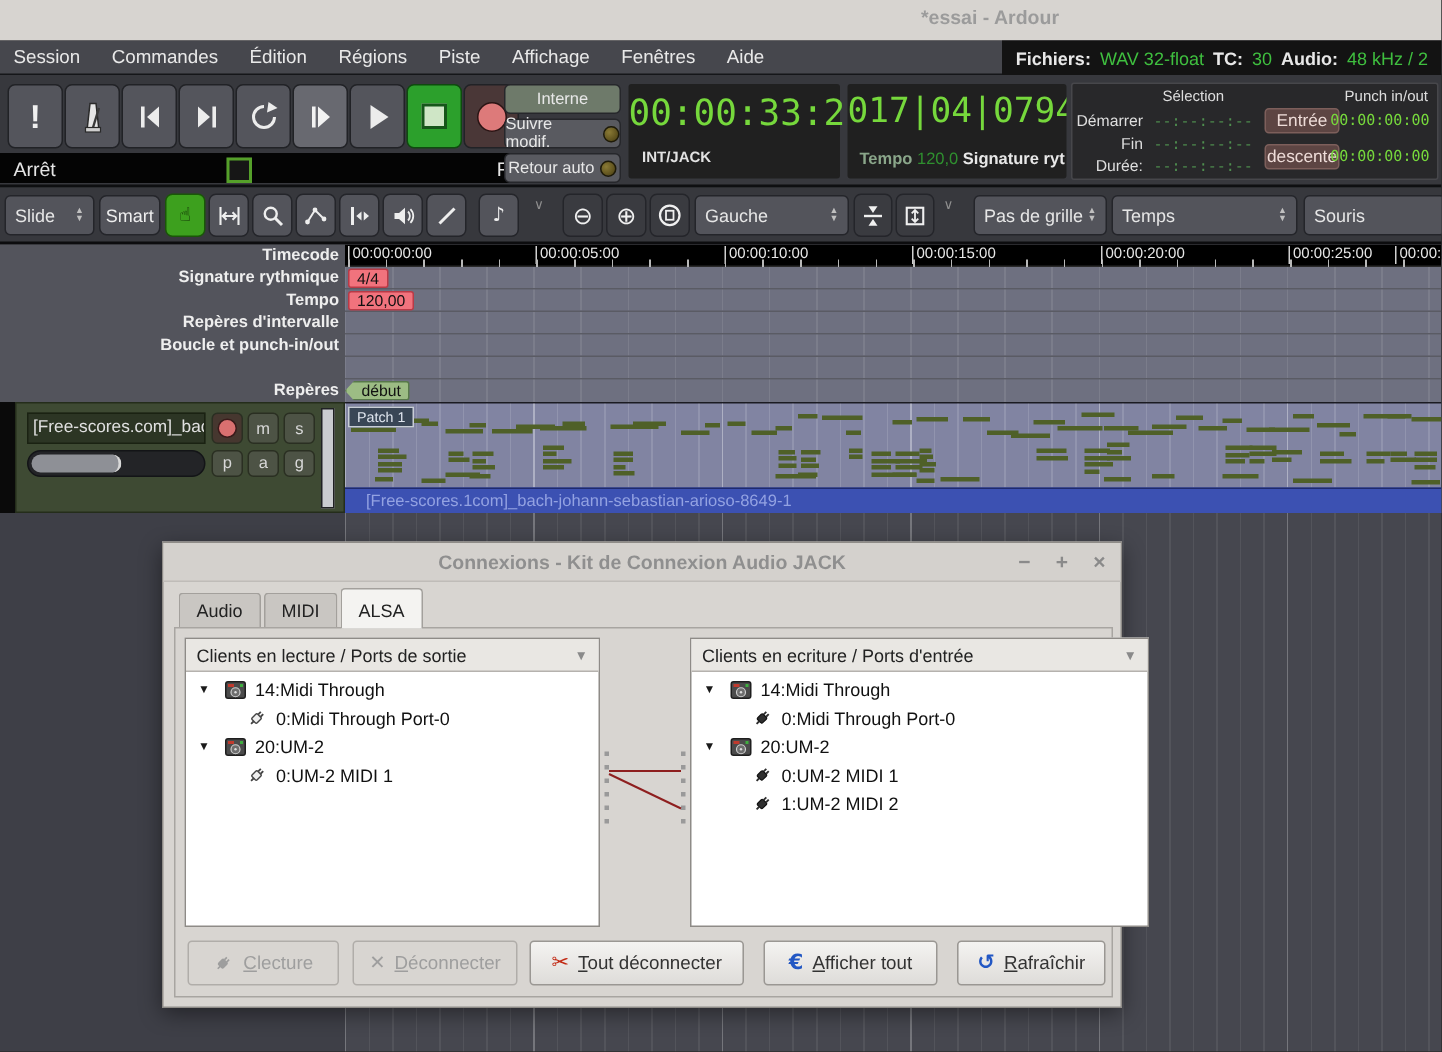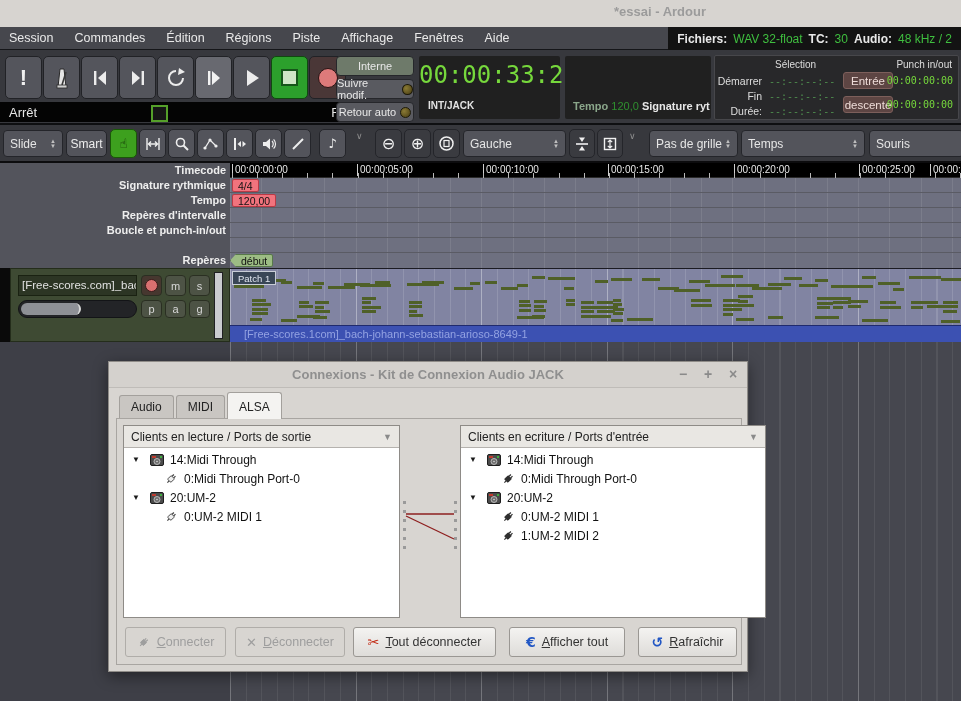--- a/index.html
+++ b/index.html
@@ -268,20 +268,21 @@
     <div class="mode-btn" style="top:52px">
       <span>Retour auto</span>
       <span class="led"></span>
     </div>
 
     <div class="clock clock1">
       <div class="time">00:00:33:21</div>
       <div class="src">INT/JACK</div>
     </div>
     <div class="clock clock2">
+      <div class="time">017|04|0794</div>
       <div class="sub">
         <span class="t-lbl">Tempo</span>
         <span class="t-val">120,0</span>
         <span class="s-lbl">Signature ryt</span>
       </div>
     </div>
 
     <div class="sel-panel">
       <span class="hd" style="left:60px">Sélection</span>
       <span class="hd" style="right:6px">Punch in/out</span>
@@ -738,21 +739,21 @@
 
     <div class="dlg-btn disabled" style="left:16px;width:101px">
       <svg width="14" height="14" viewBox="0 0 16 16">
         <g transform="rotate(45 8 8)" stroke="#9e9e9e">
           <rect x="5.5" y="6" width="5" height="5.5" rx="1" fill="#9e9e9e"></rect>
           <line x1="6.8" y1="5.8" x2="6.8" y2="3.2" stroke-width="1.3"></line>
           <line x1="9.2" y1="5.8" x2="9.2" y2="3.2" stroke-width="1.3"></line>
           <line x1="8" y1="11.5" x2="8" y2="14.2" stroke-width="1.3"></line>
         </g>
       </svg>
-      <span><span class="mn">C</span><span>onnecter</span></span>
+      <span><span class="mn">C</span><span>lecture</span></span>
     </div>
     <div class="dlg-btn disabled" style="left:126px;width:110px">
       <span class="bicon gray">✕</span>
       <span><span class="mn">D</span><span>éconnecter</span></span>
     </div>
     <div class="dlg-btn" style="left:244px;width:143px">
       <span class="bicon red">✂</span>
       <span><span class="mn">T</span><span>out déconnecter</span></span>
     </div>
     <div class="dlg-btn" style="left:400px;width:116px">

